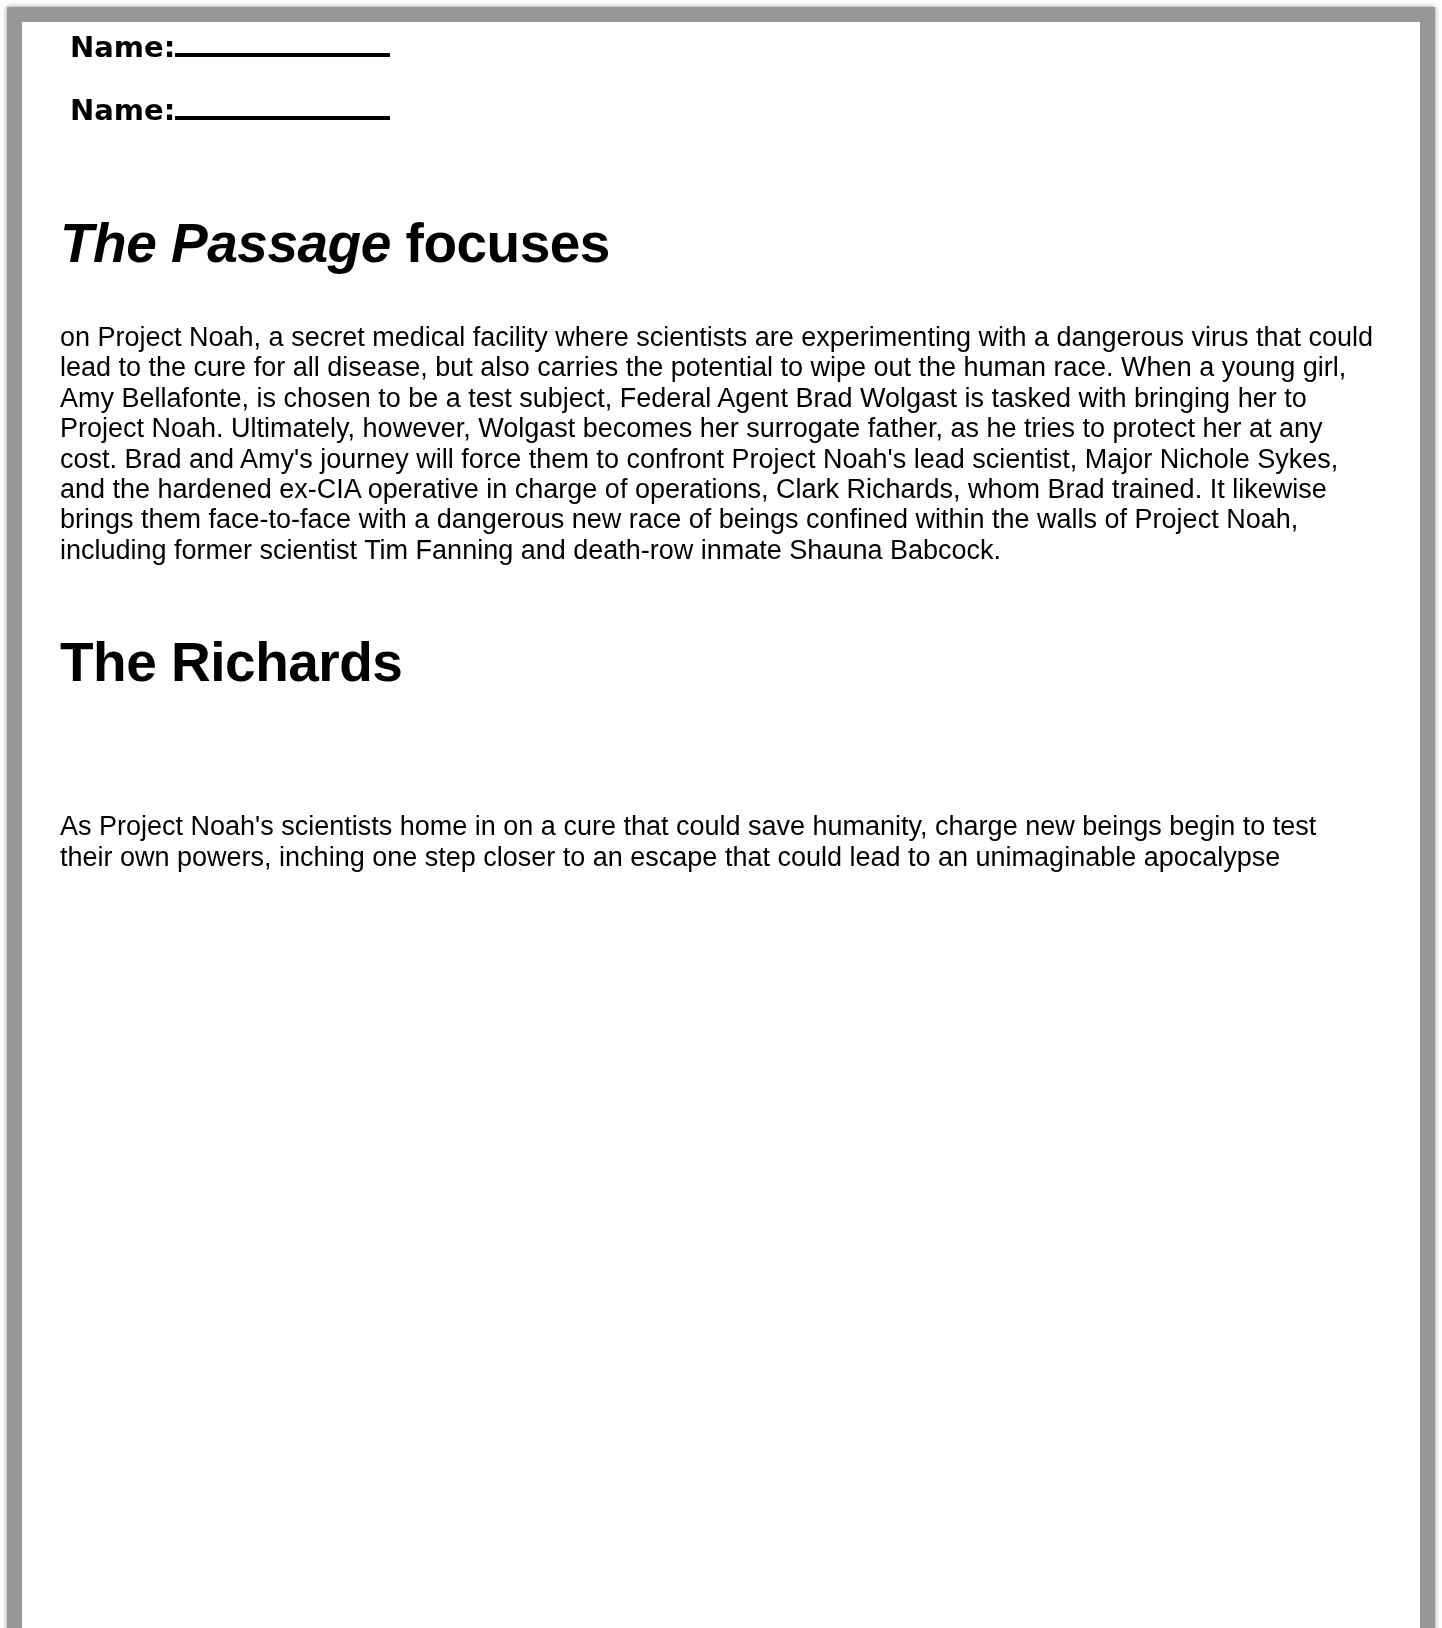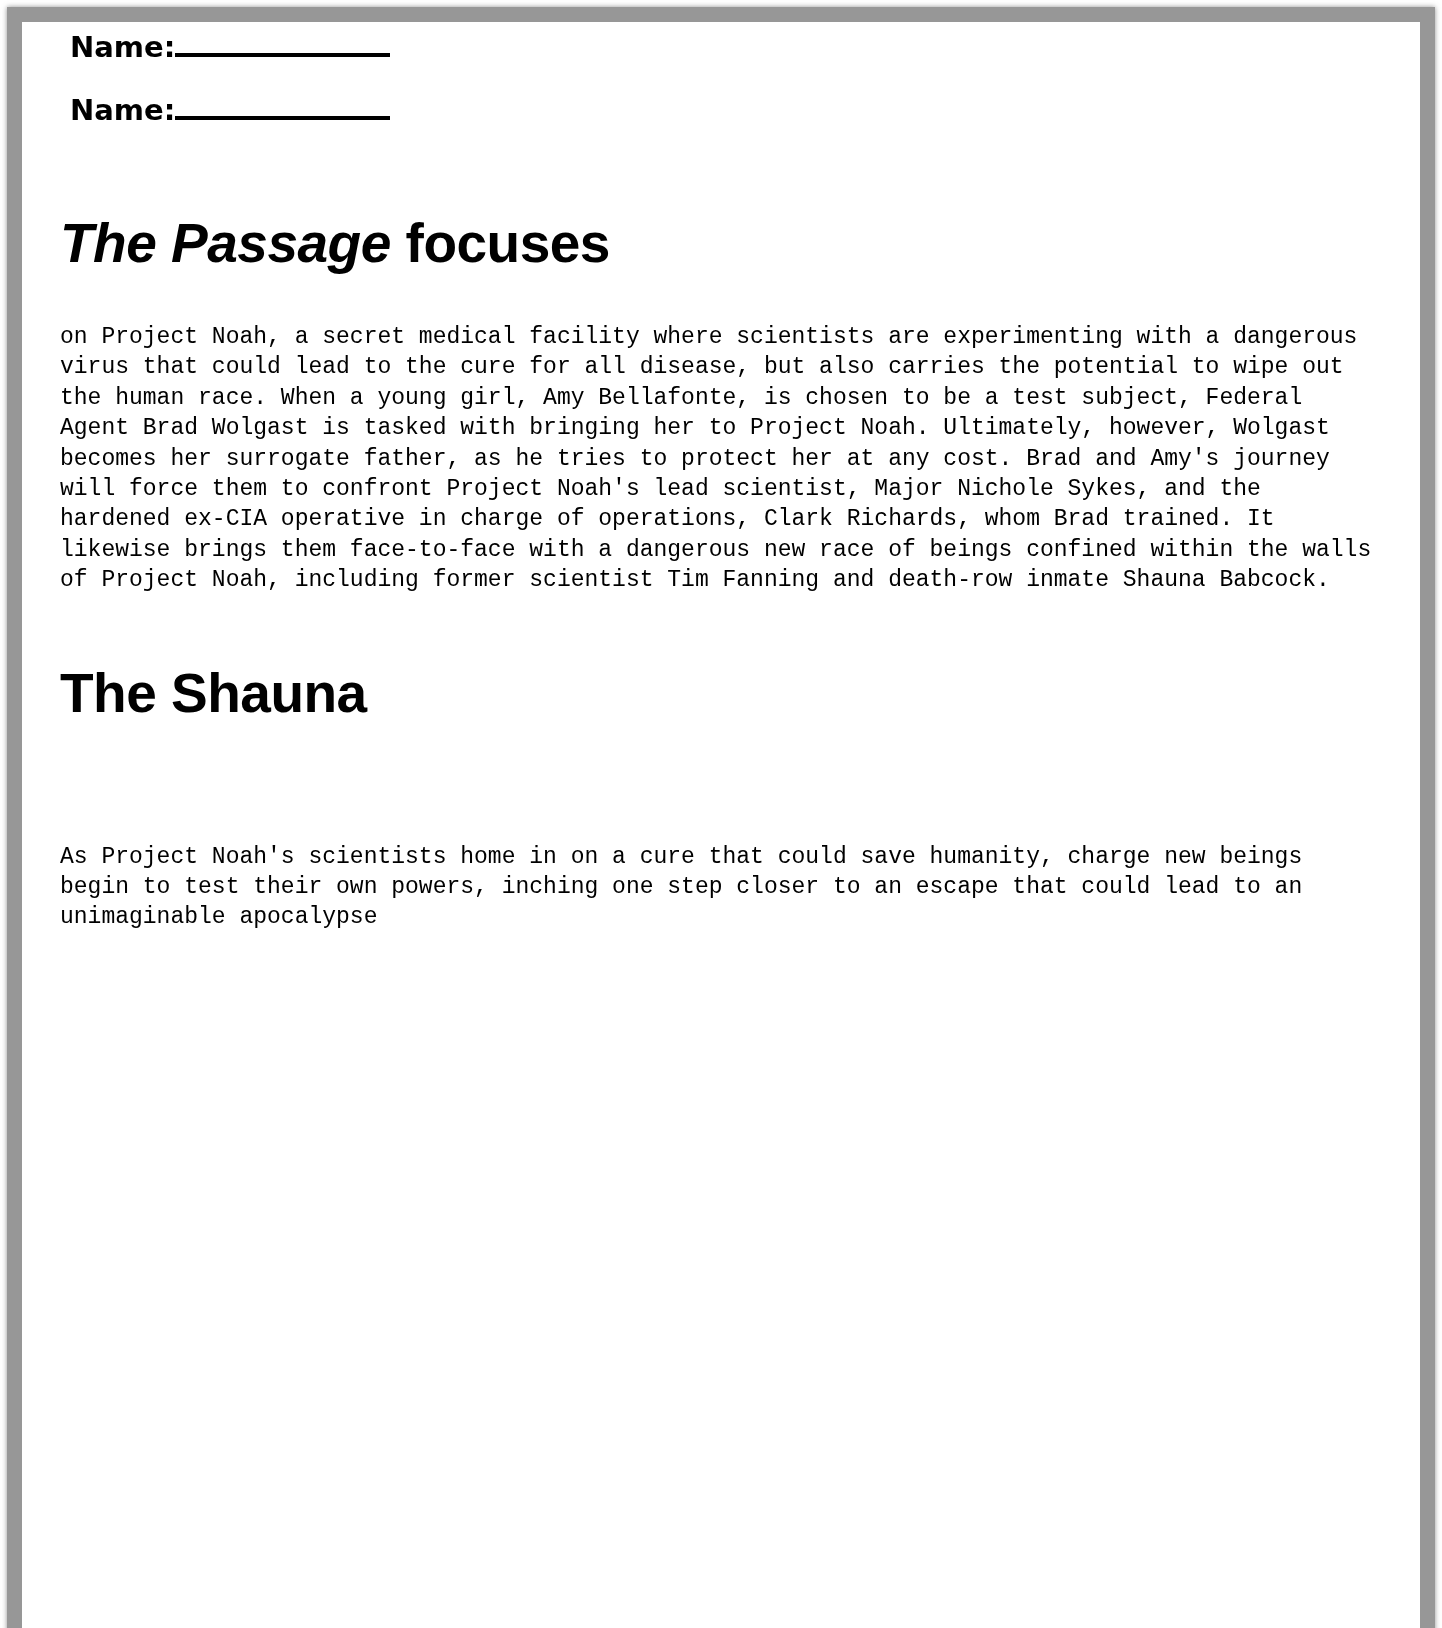--- a/index.html
+++ b/index.html
@@ -45,24 +45,23 @@
   h1.page-title {
     margin-top: 84px;
     font-size: 55px;
     line-height: 66px;
     font-weight: bold;
     letter-spacing: -0.5px;
   }
   h1.page-title .title-italic { font-style: italic; }
   
   p.body-text {
-    font-size: 23px;
+    font-size: 27px;
     line-height: 30.4px;
     font-weight: normal;
-    font-family: Liberation Mono, monospace;
   }
   p.intro { margin-top: 46px; }
   
   h2.section-heading {
     margin-top: 64px;
     font-size: 55px;
     line-height: 66px;
     font-weight: bold;
     letter-spacing: -0.5px;
   }
@@ -81,18 +80,18 @@
     <div class="field-row date">
       <span>Name:</span><span class="blank-line"></span>
     </div>
 
     <h1 class="page-title">
       <span class="title-italic">The Passage</span><span> focuses</span>
     </h1>
 
     <p class="body-text intro">on Project Noah, a secret medical facility where scientists are experimenting with a dangerous virus that could lead to the cure for all disease, but also carries the potential to wipe out the human race. When a young girl, Amy Bellafonte, is chosen to be a test subject, Federal Agent Brad Wolgast is tasked with bringing her to Project Noah. Ultimately, however, Wolgast becomes her surrogate father, as he tries to protect her at any cost. Brad and Amy's journey will force them to confront Project Noah's lead scientist, Major Nichole Sykes, and the hardened ex-CIA operative in charge of operations, Clark Richards, whom Brad trained. It likewise brings them face-to-face with a dangerous new race of beings confined within the walls of Project Noah, including former scientist Tim Fanning and death-row inmate Shauna Babcock.</p>
 
-    <h2 class="section-heading">The Shauna</h2>
+    <h2 class="section-heading">The Richards</h2>
 
     <p class="body-text project">As Project Noah's scientists home in on a cure that could save humanity, charge new beings begin to test their own powers, inching one step closer to an escape that could lead to an unimaginable apocalypse</p>
 
   </div>
 </div>
 
 </body></html>

